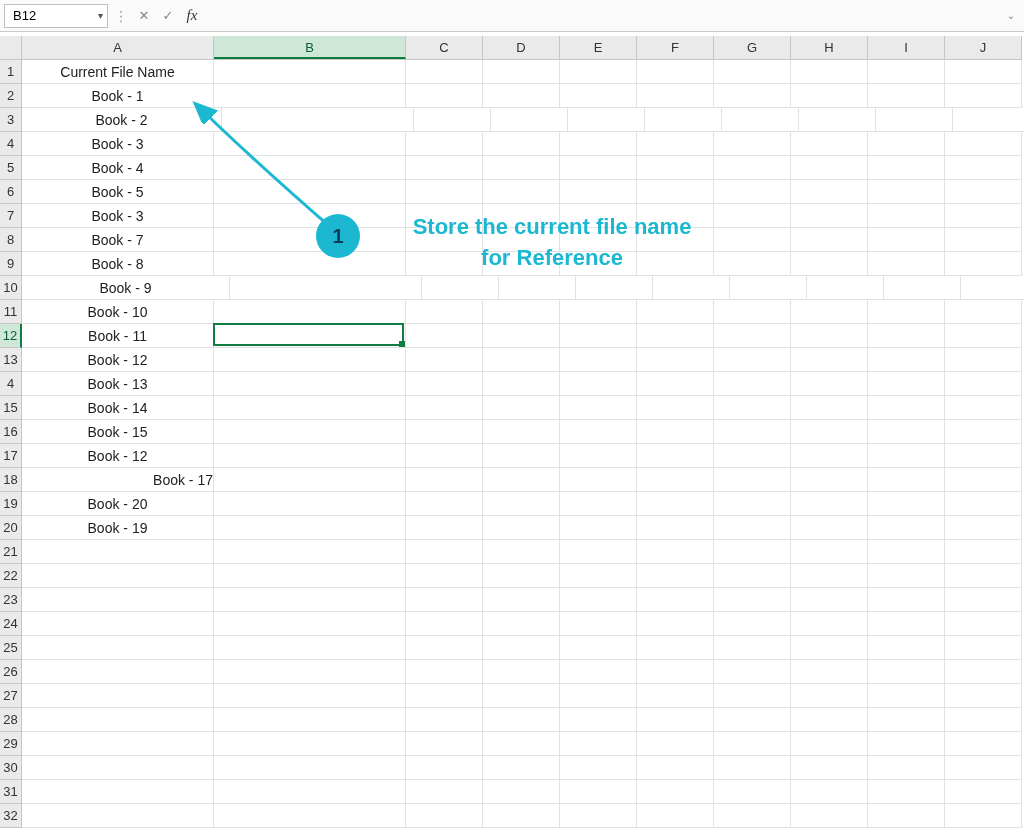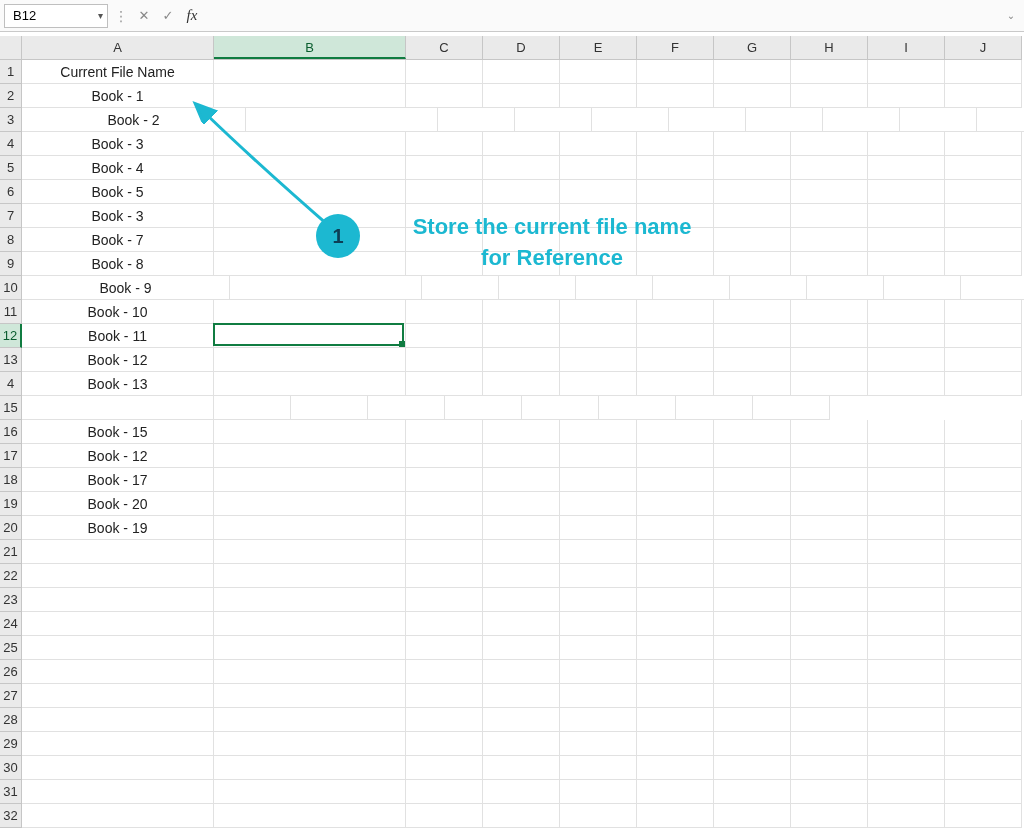--- a/index.html
+++ b/index.html
@@ -284,21 +284,21 @@
         <div class="cell" style="width: 77px;"></div>
         <div class="cell" style="width: 77px;"></div>
         <div class="cell" style="width: 77px;"></div>
         <div class="cell" style="width: 77px;"></div>
         <div class="cell" style="width: 77px;"></div>
         <div class="cell" style="width: 77px;"></div>
         <div class="cell" style="width: 77px;"></div>
         <div class="cell" style="width: 77px;"></div>
       </div>
       <div class="row">
-        <div class="cell" style="width: 224px;">Book - 2</div>
+        <div class="cell" style="width: 200px;">Book - 2</div>
         <div class="cell" style="width: 192px;"></div>
         <div class="cell" style="width: 77px;"></div>
         <div class="cell" style="width: 77px;"></div>
         <div class="cell" style="width: 77px;"></div>
         <div class="cell" style="width: 77px;"></div>
         <div class="cell" style="width: 77px;"></div>
         <div class="cell" style="width: 77px;"></div>
         <div class="cell" style="width: 77px;"></div>
         <div class="cell" style="width: 77px;"></div>
       </div>
@@ -428,20 +428,21 @@
         <div class="cell" style="width: 77px;"></div>
         <div class="cell" style="width: 77px;"></div>
         <div class="cell" style="width: 77px;"></div>
         <div class="cell" style="width: 77px;"></div>
         <div class="cell" style="width: 77px;"></div>
         <div class="cell" style="width: 77px;"></div>
         <div class="cell" style="width: 77px;"></div>
         <div class="cell" style="width: 77px;"></div>
       </div>
       <div class="row">
+        <div class="cell" style="width: 192px;">Book - 14</div>
         <div class="cell" style="width: 192px;"></div>
         <div class="cell" style="width: 77px;"></div>
         <div class="cell" style="width: 77px;"></div>
         <div class="cell" style="width: 77px;"></div>
         <div class="cell" style="width: 77px;"></div>
         <div class="cell" style="width: 77px;"></div>
         <div class="cell" style="width: 77px;"></div>
         <div class="cell" style="width: 77px;"></div>
         <div class="cell" style="width: 77px;"></div>
       </div>
@@ -463,21 +464,21 @@
         <div class="cell" style="width: 77px;"></div>
         <div class="cell" style="width: 77px;"></div>
         <div class="cell" style="width: 77px;"></div>
         <div class="cell" style="width: 77px;"></div>
         <div class="cell" style="width: 77px;"></div>
         <div class="cell" style="width: 77px;"></div>
         <div class="cell" style="width: 77px;"></div>
         <div class="cell" style="width: 77px;"></div>
       </div>
       <div class="row">
-        <div class="cell" style="width: 192px;">Book - 17</div>
+        <div class="cell" style="width: 192px; text-align: right;">Book - 17</div>
         <div class="cell" style="width: 192px;"></div>
         <div class="cell" style="width: 77px;"></div>
         <div class="cell" style="width: 77px;"></div>
         <div class="cell" style="width: 77px;"></div>
         <div class="cell" style="width: 77px;"></div>
         <div class="cell" style="width: 77px;"></div>
         <div class="cell" style="width: 77px;"></div>
         <div class="cell" style="width: 77px;"></div>
         <div class="cell" style="width: 77px;"></div>
       </div>

